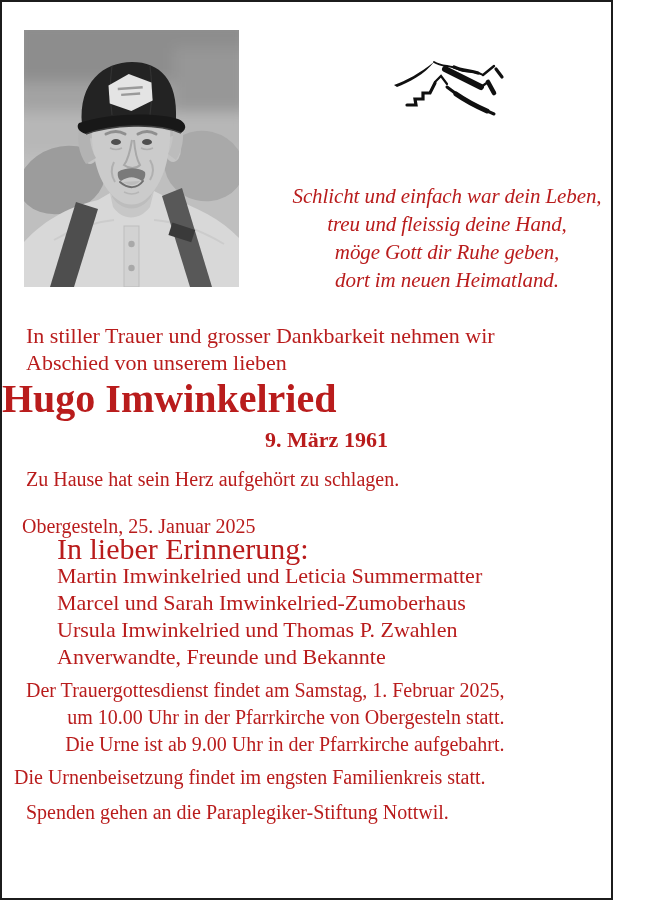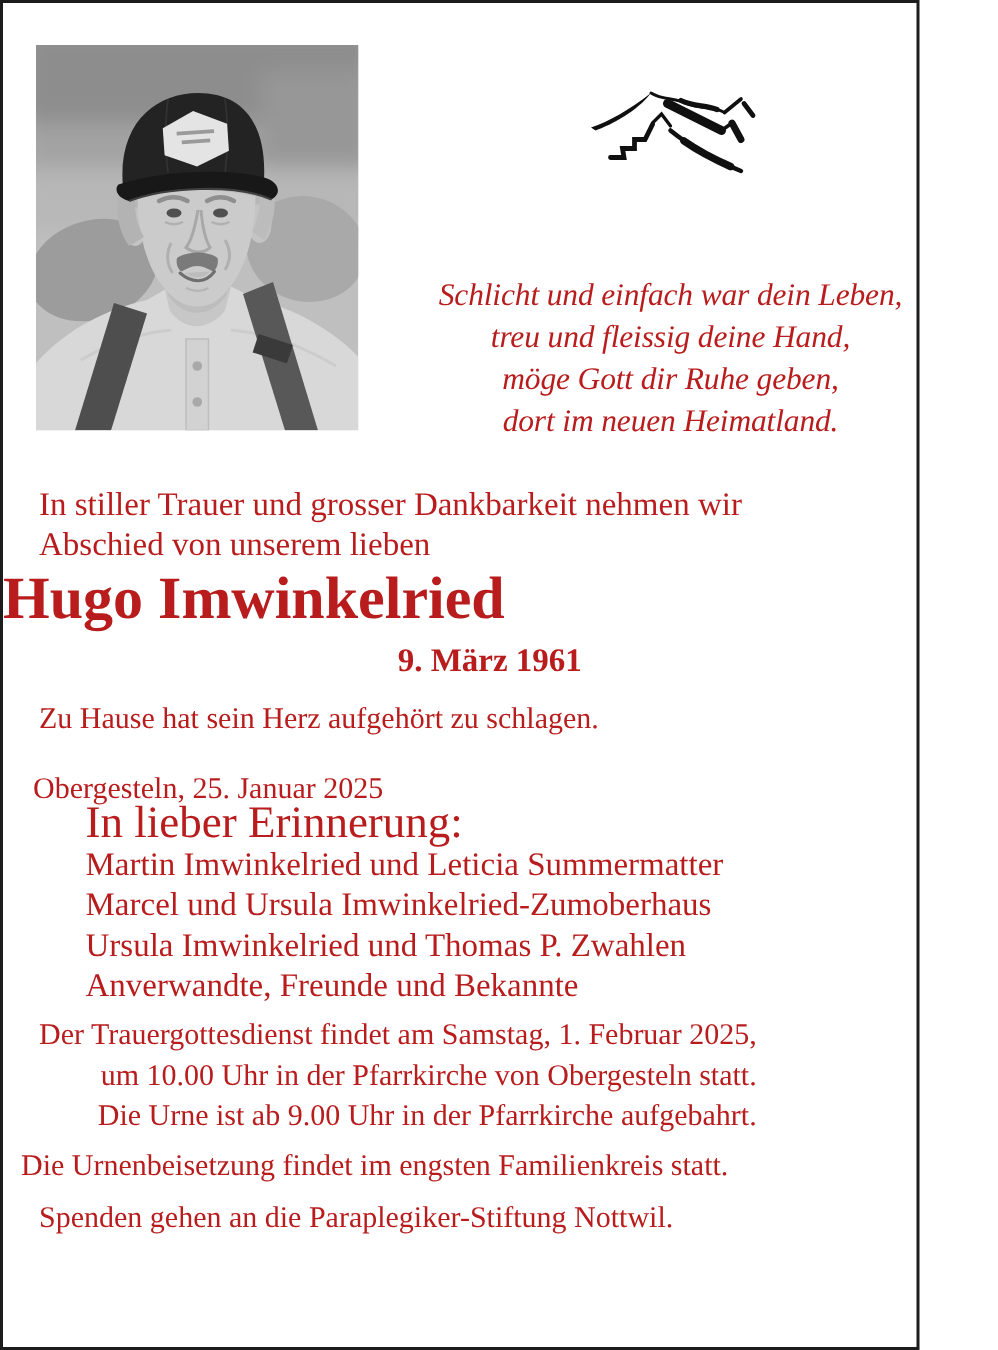--- a/index.html
+++ b/index.html
@@ -166,21 +166,21 @@
 
   <div class="abs deceased-name">Hugo Imwinkelried</div>
   <div class="abs birth-date">9. März 1961</div>
 
   <div class="abs bodyline death-line">Zu Hause hat sein Herz aufgehört zu schlagen.</div>
   <div class="abs bodyline place-date">Obergesteln, 25. Januar 2025</div>
 
   <div class="abs remembrance">
     <div class="heading">In lieber Erinnerung:</div>
     <div class="names">Martin Imwinkelried und Leticia Summermatter</div>
-    <div class="names">Marcel und Ursula Imwinkelried-Zumoberhaus</div>
+    <div class="names">Marcel und Sarah Imwinkelried-Zumoberhaus</div>
     <div class="names">Ursula Imwinkelried und Thomas P. Zwahlen</div>
     <div class="names">Anverwandte, Freunde und Bekannte</div>
   </div>
 
   <div class="abs service">
     <div class="bodyline">Der Trauergottesdienst findet am Samstag, 1. Februar 2025,</div>
     <div class="bodyline">um 10.00 Uhr in der Pfarrkirche von Obergesteln statt.</div>
     <div class="bodyline">Die Urne ist ab 9.00 Uhr in der Pfarrkirche aufgebahrt.</div>
   </div>
 

